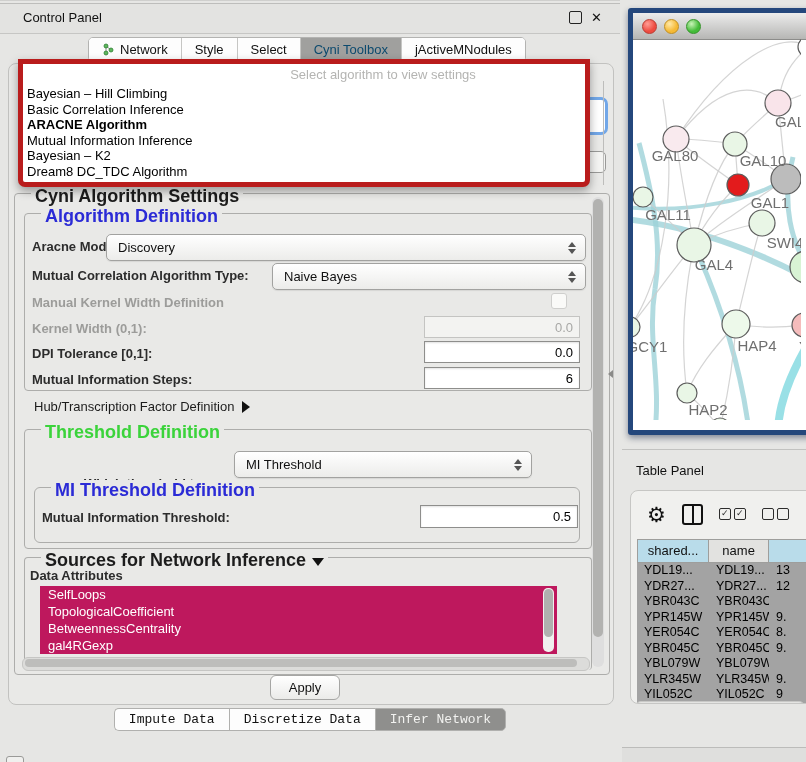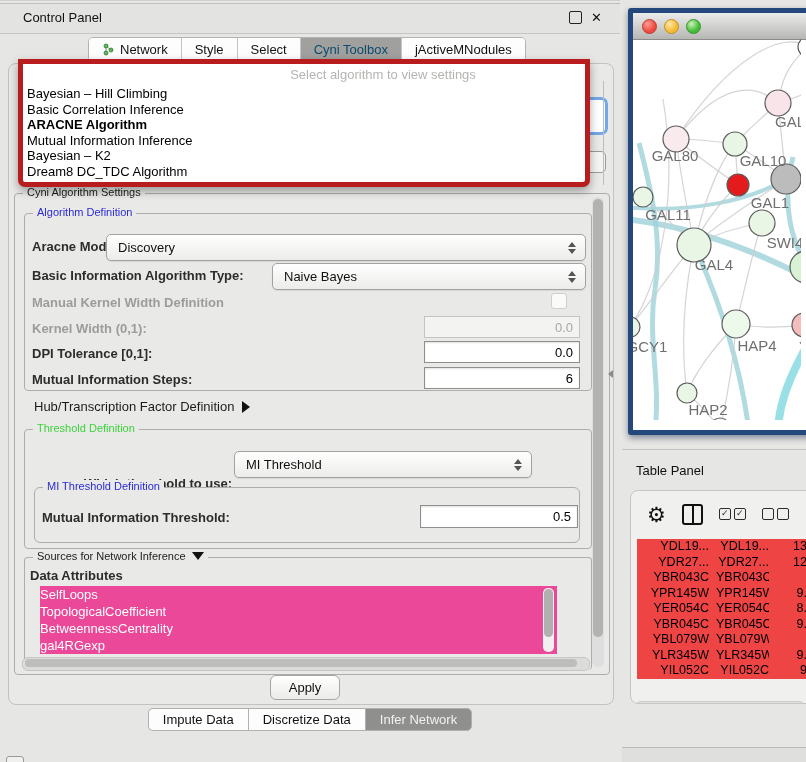--- a/index.html
+++ b/index.html
@@ -40,21 +40,21 @@
     border:5px solid #b91c1c;border-radius:0 0 7px 7px;z-index:30;
     box-shadow:0 4px 10px rgba(0,0,0,.35);}
   .popup-placeholder{position:absolute;left:170px;top:3px;width:380px;text-align:center;
     color:#b4b4b2;font-size:13px;}
   .popup-list{position:absolute;left:2px;top:22px;right:2px;}
   .popup-item{font-size:13px;line-height:15.6px;color:#000;padding-left:2px;white-space:nowrap;}
   .popup-item.bold{font-weight:bold;}
 
   
   .group{border:1px solid #adadab;border-radius:4px;}
-  .group-label{position:absolute;top:-8px;left:8px;background:#e9e9e7;padding:0 4px;font-size:11px;}
+  .group-label{position:absolute;top:-8px;left:16px;background:#e9e9e7;padding:0 4px;font-size:18px;font-weight:bold;}
   .g-blue{color:#2b2bd6;}
   .g-green{color:#3bd33b;}
   .g-black{color:#1c1c1c;}
 
   .flabel{font-weight:bold;font-size:13px;color:#2c2c2c;white-space:nowrap;}
   .flabel.dis{color:#9c9c9a;}
 
   .combo{background:linear-gradient(#ffffff,#ececea);border:1px solid #a2a2a0;border-radius:5px;
     display:flex;align-items:center;box-shadow:0 1px 1px rgba(0,0,0,.08);}
   .combo-val{flex:1;padding-left:11px;font-size:13px;color:#111;}
@@ -67,37 +67,37 @@
   .tfield.dis{background:#f3f3f1;color:#a8a8a6;border-color:#c4c4c2;box-shadow:none;}
 
   .checkbox{width:14px;height:14px;border:1.5px solid #cfcfcd;border-radius:3px;background:#fafaf8;}
 
   .arrow-right{display:inline-block;width:0;height:0;border-top:6px solid transparent;
     border-bottom:6px solid transparent;border-left:8px solid #111;margin-left:8px;vertical-align:-2px;}
   .arrow-down{display:inline-block;width:0;height:0;border-left:6px solid transparent;
     border-right:6px solid transparent;border-top:8px solid #111;margin-left:6px;vertical-align:0px;}
 
   .attr-list{left:40px;top:585px;width:517px;background:#fff;}
-  .attr-item{height:17px;line-height:17px;background:#ec4899;color:#fff;font-size:13px;}
+  .attr-item{height:17px;line-height:17px;background:#be185d;color:#fff;font-size:13px;padding-left:8px;}
   .attr-vscroll{left:543px;top:587px;width:11px;height:64px;background:#f0f0ee;border-radius:5px;}
   .attr-vthumb{position:absolute;left:1px;top:1px;width:9px;height:48px;background:#b0b0ae;border-radius:5px;}
 
   .hscroll{left:22px;top:656px;width:566px;height:12px;background:#dcdcda;border-radius:6px;border:1px solid #c6c6c4;}
   .hthumb{position:absolute;left:2px;top:1px;width:552px;height:8px;background:#bdbdbb;border-radius:4px;}
 
   .vscroll-outer{left:592px;top:196px;width:12px;height:470px;background:#dedede;border-radius:6px;}
   .vthumb-outer{position:absolute;left:1px;top:2px;width:10px;height:438px;background:#b2b2b0;border-radius:5px;}
 
   .apply-btn{left:270px;top:674px;width:68px;height:23px;background:linear-gradient(#ffffff,#ebebe9);
     border:1px solid #a6a6a4;border-radius:6px;display:flex;align-items:center;justify-content:center;
     font-size:13px;color:#111;}
 
   .bottom-tabs{left:0;top:707px;width:620px;display:flex;justify-content:center;}
   .btab{height:21px;display:flex;align-items:center;padding:0 14px;font-size:13px;background:#fdfdfd;
-    border:1px solid #b0b0ae;border-right:none;color:#111;}
+    border:1px solid #b0b0ae;border-right:none;color:#111;font-family:Liberation Mono, monospace;}
   .btab:first-child{border-radius:5px 0 0 5px;}
   .btab:last-child{border-radius:0 5px 5px 0;border-right:1px solid #b0b0ae;}
   .btab.sel{background:#8f8f8d;color:#f2f2f0;}
 
   .corner-icon{left:6px;top:755px;width:16px;height:14px;border:1.5px solid #9a9a98;border-radius:3px;background:#f0f0ee;}
   .split-handle{left:608px;top:369px;width:0;height:0;border-top:4px solid transparent;border-bottom:4px solid transparent;border-right:5px solid #8a8a88;}
 
   
   .netwin{left:628px;top:8px;width:178px;height:417px;border:5px solid #24477c;border-radius:3px;
     background:#fff;box-shadow:0 3px 6px rgba(10,25,60,.45);overflow:hidden;}
@@ -121,21 +121,21 @@
   .split-ic::after{content:"";position:absolute;left:50%;top:0;width:2px;height:100%;background:#111;}
   .pair{display:flex;gap:3px;}
   .mini-box{width:10px;height:10px;border:1.5px solid #2c2c2c;border-radius:2px;font-size:9px;line-height:9px;
     text-align:center;color:#2c2c2c;font-weight:bold;}
   .tp-table{position:absolute;left:6px;top:48px;width:170px;}
   .tp-hrow{display:flex;}
   .tp-hcell{height:22px;line-height:22px;text-align:center;font-size:13px;color:#111;
     border:1px solid #9e9e9c;border-right:none;background:#e2e2e0;}
   .tp-hcell:last-child{border-right:1px solid #9e9e9c;}
   .tp-hcell.hl{background:#b9dcea;}
-  .tp-body{background:#ef4444;text-align:right;}
+  .tp-body{background:#a3a3a3;}
   .tp-row{display:flex;height:15.5px;line-height:15.5px;font-size:12.5px;color:#000;}
   .tp-cell{overflow:hidden;white-space:nowrap;padding-left:7px;}
   .tp-hscroll{position:absolute;left:4px;top:210px;width:168px;height:12px;background:#e4e4e2;border:1px solid #c8c8c6;border-radius:6px;}
   .tp-hthumb{position:absolute;left:2px;top:1px;width:152px;height:8px;background:#c4c4c2;border-radius:4px;}
   .bottom-strip{left:622px;top:747px;width:184px;height:15px;background:#dfdfdd;border-top:1px solid #bcbcba;}
 </style>
 </head>
 <body>
 
 <div class="abs cp">
@@ -201,21 +201,21 @@
 
   <div class="abs flabel" style="left:32px;top:238px;">Aracne Mode:</div>
   <div class="abs combo" style="left:106px;top:233px;width:478px;height:25px;">
     <span class="combo-val">Discovery</span>
     <span class="combo-arrows">
         <span class="tri-up"></span>
         <span class="tri-dn"></span>
       </span>
   </div>
 
-  <div class="abs flabel" style="left:32px;top:267px;">Basic Information Algorithm Type:</div>
+  <div class="abs flabel" style="left:32px;top:267px;">Mutual Correlation Algorithm Type:</div>
   <div class="abs combo" style="left:272px;top:262px;width:312px;height:25px;">
     <span class="combo-val">Naive Bayes</span>
     <span class="combo-arrows">
         <span class="tri-up"></span>
         <span class="tri-dn"></span>
       </span>
   </div>
 
   <div class="abs flabel dis" style="left:32px;top:294px;">Manual Kernel Width Definition</div>
   <div class="abs checkbox" style="left:551px;top:292px;"></div>
@@ -368,20 +368,25 @@
       <span class="mini-box">✓</span>
         <span class="mini-box">✓</span>
     </span>
     <span class="pair">
       <span class="mini-box"></span>
         <span class="mini-box"></span>
     </span>
 
   </div>
   <div class="tp-table">
+    <div class="tp-hrow" id="tp-head">
+        <div class="tp-hcell hl" style="width: 72px;">shared...</div>
+        <div class="tp-hcell" style="width: 60px;">name</div>
+        <div class="tp-hcell hl" style="width: 38px;"></div>
+      </div>
     <div class="tp-body" id="tp-body">
         <div class="tp-row">
           <div class="tp-cell" style="width: 65px;">YDL19...</div>
           <div class="tp-cell" style="width: 53px;">YDL19...</div>
           <div class="tp-cell" style="width: 31px;">13</div>
         </div>
         <div class="tp-row">
           <div class="tp-cell" style="width: 65px;">YDR27...</div>
           <div class="tp-cell" style="width: 53px;">YDR27...</div>
           <div class="tp-cell" style="width: 31px;">12</div>

